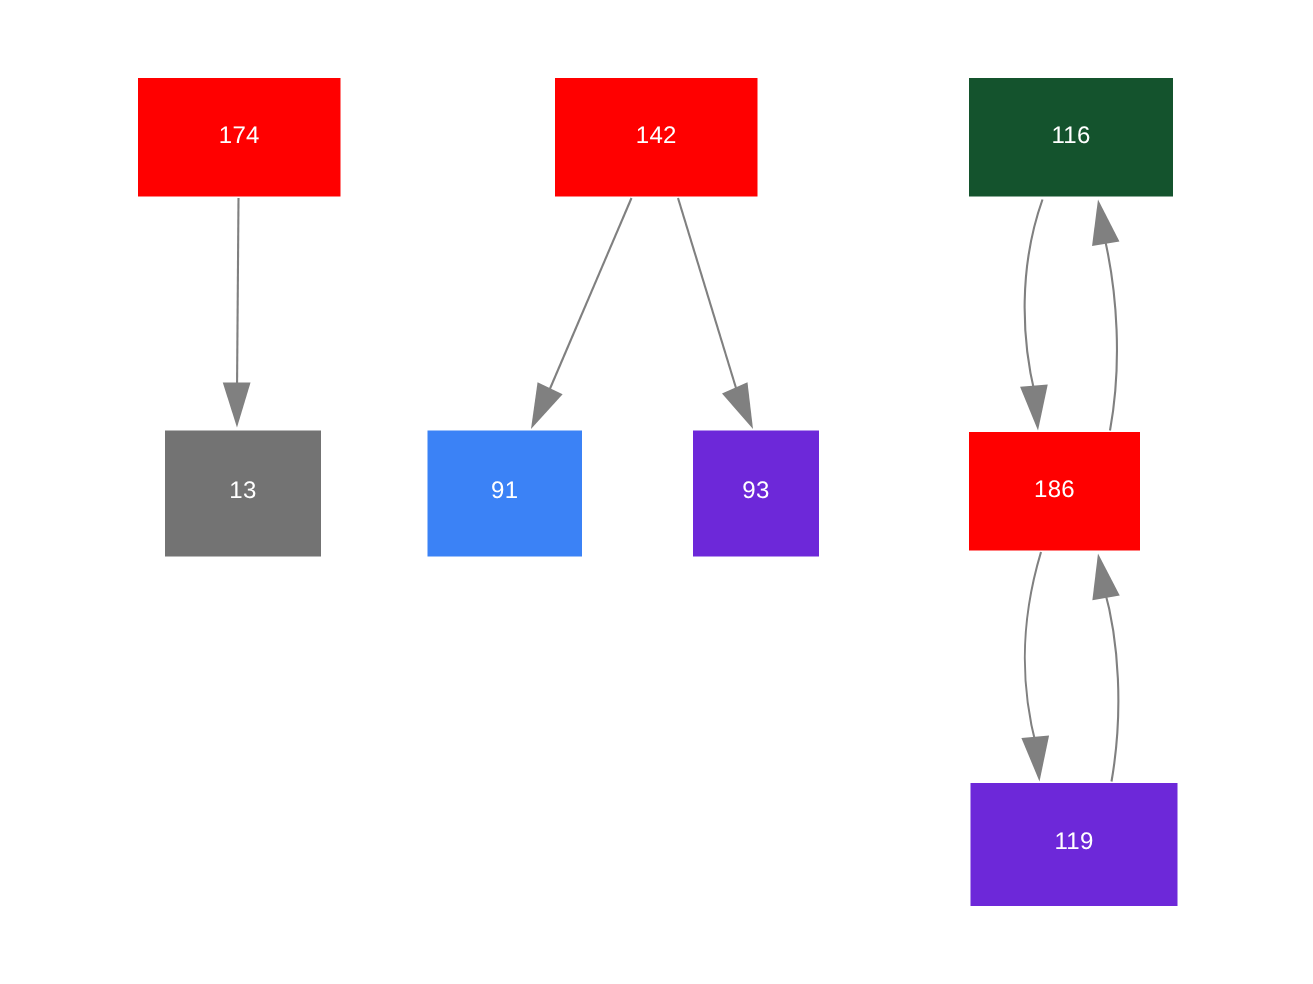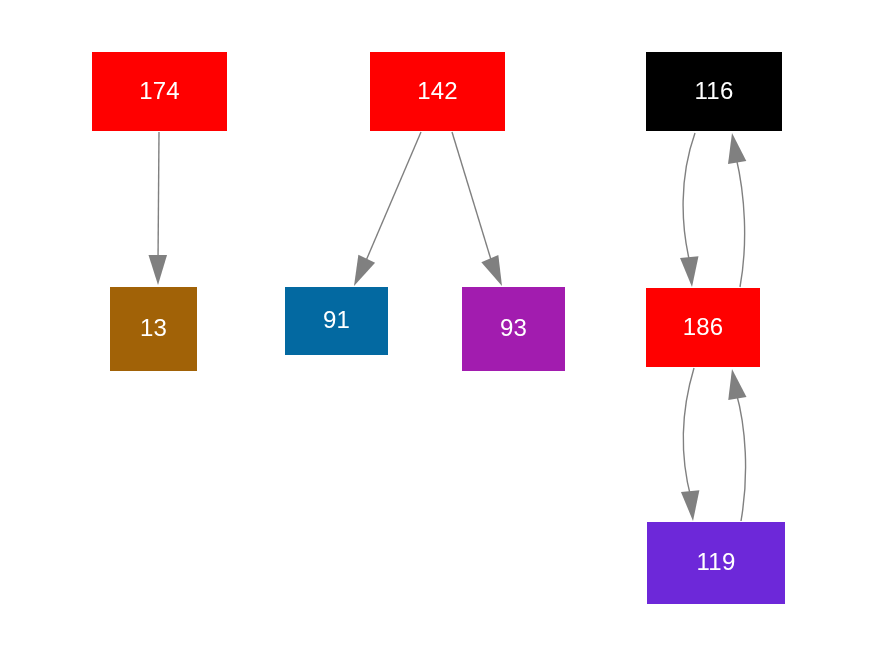--- a/index.html
+++ b/index.html
@@ -26,21 +26,21 @@
     height: 656px;
     pointer-events: none;
   }
   .node {
     position: absolute;
     box-sizing: border-box;
     display: flex;
     align-items: center;
     justify-content: center;
     color: #ffffff;
-    font-size: 24px;
+    font-size: 16px;
     line-height: 1;
     font-weight: normal;
     letter-spacing: 0.2px;
     user-select: none;
     cursor: default;
   }
   .node-label {
     display: block;
     transform: translateY(-1px);
   }
@@ -81,30 +81,30 @@
       </g>
     </svg>
 
   <div id="node-layer">
       <div class="node" style="left: 92px; top: 52px; width: 135px; height: 79px; background: rgb(255, 0, 0); color: rgb(255, 255, 255);">
         <span class="node-label">174</span>
       </div>
       <div class="node" style="left: 370px; top: 52px; width: 135px; height: 79px; background: rgb(255, 0, 0); color: rgb(255, 255, 255);">
         <span class="node-label">142</span>
       </div>
-      <div class="node" style="left: 646px; top: 52px; width: 136px; height: 79px; background: #000000; color: rgb(255, 255, 255); justify-content: center;">
+      <div class="node" style="left: 646px; top: 52px; width: 136px; height: 79px; background: #14532d; color: rgb(255, 255, 255); justify-content: center;">
         <span class="node-label">116</span>
       </div>
-      <div class="node" style="left: 110px; top: 287px; width: 87px; height: 84px; background: #a16207; color: rgb(255, 255, 255);">
+      <div class="node" style="left: 110px; top: 287px; width: 104px; height: 84px; background: #737373; color: rgb(255, 255, 255);">
         <span class="node-label">13</span>
       </div>
-      <div class="node" style="left: 285px; top: 287px; width: 103px; height: 68px; background: #0369a1; color: rgb(255, 255, 255);">
+      <div class="node" style="left: 285px; top: 287px; width: 103px; height: 84px; background: #3b82f6; color: rgb(255, 255, 255);">
         <span class="node-label">91</span>
       </div>
-      <div class="node" style="left: 462px; top: 287px; width: 103px; height: 84px; background: #a21caf; color: rgb(255, 255, 255);">
+      <div class="node" style="left: 462px; top: 287px; width: 84px; height: 84px; background: #6d28d9; color: rgb(255, 255, 255);">
         <span class="node-label">93</span>
       </div>
       <div class="node" style="left: 646px; top: 288px; width: 114px; height: 79px; background: rgb(255, 0, 0); color: rgb(255, 255, 255);">
         <span class="node-label">186</span>
       </div>
       <div class="node" style="left: 647px; top: 522px; width: 138px; height: 82px; background: #6d28d9; color: rgb(255, 255, 255);">
         <span class="node-label">119</span>
       </div>
     </div>
 

